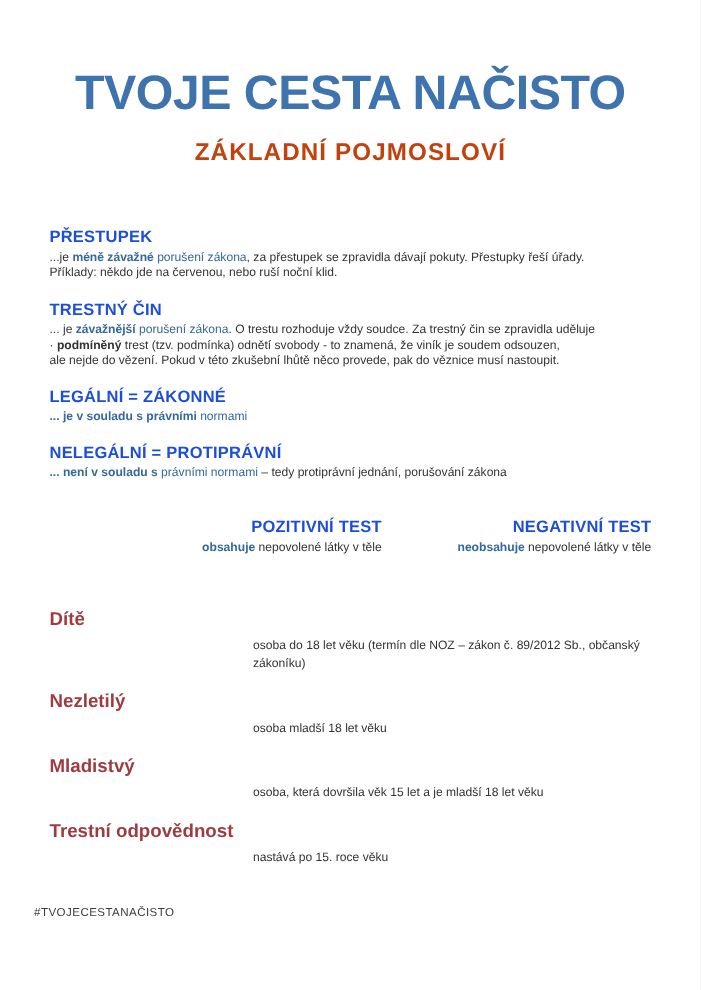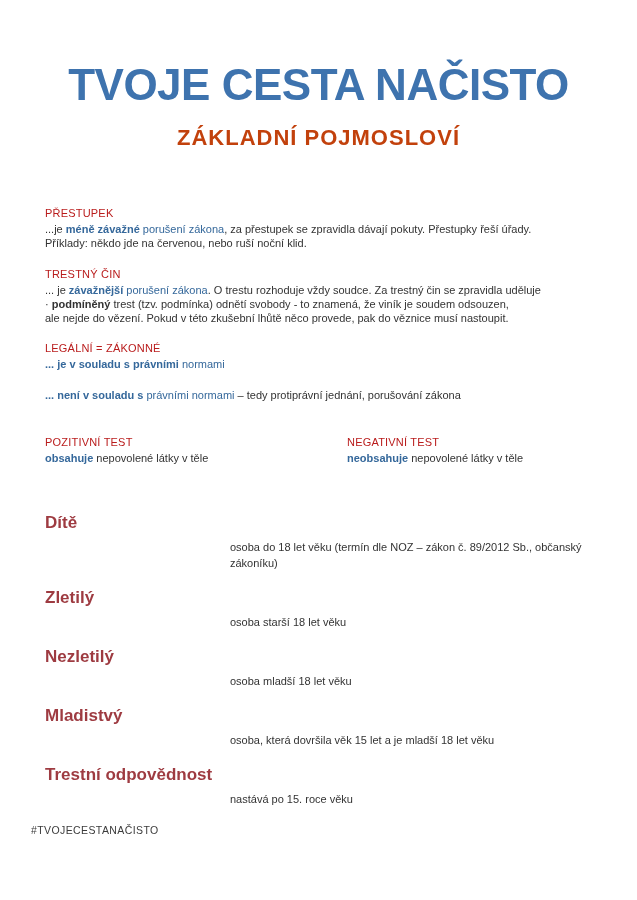--- a/index.html
+++ b/index.html
@@ -29,23 +29,23 @@
     text-align:center;
     font-size:22px;
     font-weight:700;
     letter-spacing:1px;
     color:#c2410c;
     margin:16px 0 0 0;
   }
 
   
   .h-red{
-    font-size:11px;
-    font-weight:400;
-    color:#b91c1c;
+    font-size:15px;
+    font-weight:700;
+    color:#1d4ed8;
     letter-spacing:0.2px;
     margin:0 0 3px 0;
   }
   p.body{
     font-size:11px;
     line-height:1.28;
     margin:0;
     color:#333;
   }
   .sec{margin-top:17px;}
@@ -57,21 +57,21 @@
   .b1{max-width:560px;}
 
   
   .s-dark{color:#333;}
   .s-darkBold{color:#333;font-weight:700;}
   .s-blue{color:#35689b;}
   .s-blueBold{color:#35689b;font-weight:700;}
 
   
   .tests{display:flex;margin-top:34px;}
-  .test-col{width:302px;flex:0 0 302px;}
+  .test-col{width:302px;flex:0 0 302px;text-align:right;}
   .test-col + .test-col{flex:1;}
 
   
   .defs{margin-top:46px;}
   .def-row{display:flex;margin-bottom:14px;}
   .def-term{
     width:185px;flex:0 0 185px;
     font-size:17px;font-weight:700;color:#9e3b41;
     line-height:1.4;
   }
@@ -108,42 +108,39 @@
       <p class="body p-trestny"><span class="s-dark">... je </span><span class="s-blueBold">závažnější </span><span class="s-blue">porušení zákona</span><span class="s-dark">. O trestu rozhoduje vždy soudce. Za trestný čin se zpravidla uděluje</span></p>
       <p class="body bullet b0"><span class="s-dark">· </span><span class="s-darkBold">podmíněný </span><span class="s-dark">trest (tzv. podmínka) odnětí svobody - to znamená, že viník je soudem odsouzen, ale nejde do vězení. Pokud v této zkušební lhůtě něco provede, pak do věznice musí nastoupit.</span></p>
     </div>
 
     <div class="sec">
       <div class="h-red">LEGÁLNÍ = ZÁKONNÉ</div>
       <p class="body"><span class="s-blueBold">... je v souladu s právními </span><span class="s-blue">normami</span></p>
     </div>
 
     <div class="sec">
+      <div class="h-red">NELEGÁLNÍ = PROTIPRÁVNÍ</div>
       <p class="body"><span class="s-blueBold">... není v souladu s </span><span class="s-blue">právními normami</span><span class="s-dark"> – tedy protiprávní jednání, porušování zákona</span></p>
     </div>
 
     <div class="tests">
       <div class="test-col">
         <div class="h-red">POZITIVNÍ TEST</div>
         <p class="body"><span class="s-blueBold">obsahuje</span><span class="s-dark"> nepovolené látky v těle</span></p>
       </div>
       <div class="test-col">
         <div class="h-red">NEGATIVNÍ TEST</div>
         <p class="body"><span class="s-blueBold">neobsahuje</span><span class="s-dark"> nepovolené látky v těle</span></p>
       </div>
     </div>
 
     <div class="defs">
       <div class="def-row">
         <div class="def-term">Dítě</div>
         <div class="def-text">osoba do 18 let věku (termín dle NOZ – zákon č. 89/2012 Sb., občanský zákoníku)</div>
-      </div>
-      <div class="def-row">
-        <div class="def-term">Zletilý</div>
-        <div class="def-text">osoba starší 18 let věku</div>
       </div>
       <div class="def-row">
         <div class="def-term">Nezletilý</div>
         <div class="def-text">osoba mladší 18 let věku</div>
       </div>
       <div class="def-row">
         <div class="def-term">Mladistvý</div>
         <div class="def-text">osoba, která dovršila věk 15 let a je mladší 18 let věku</div>
       </div>
       <div class="def-row">

